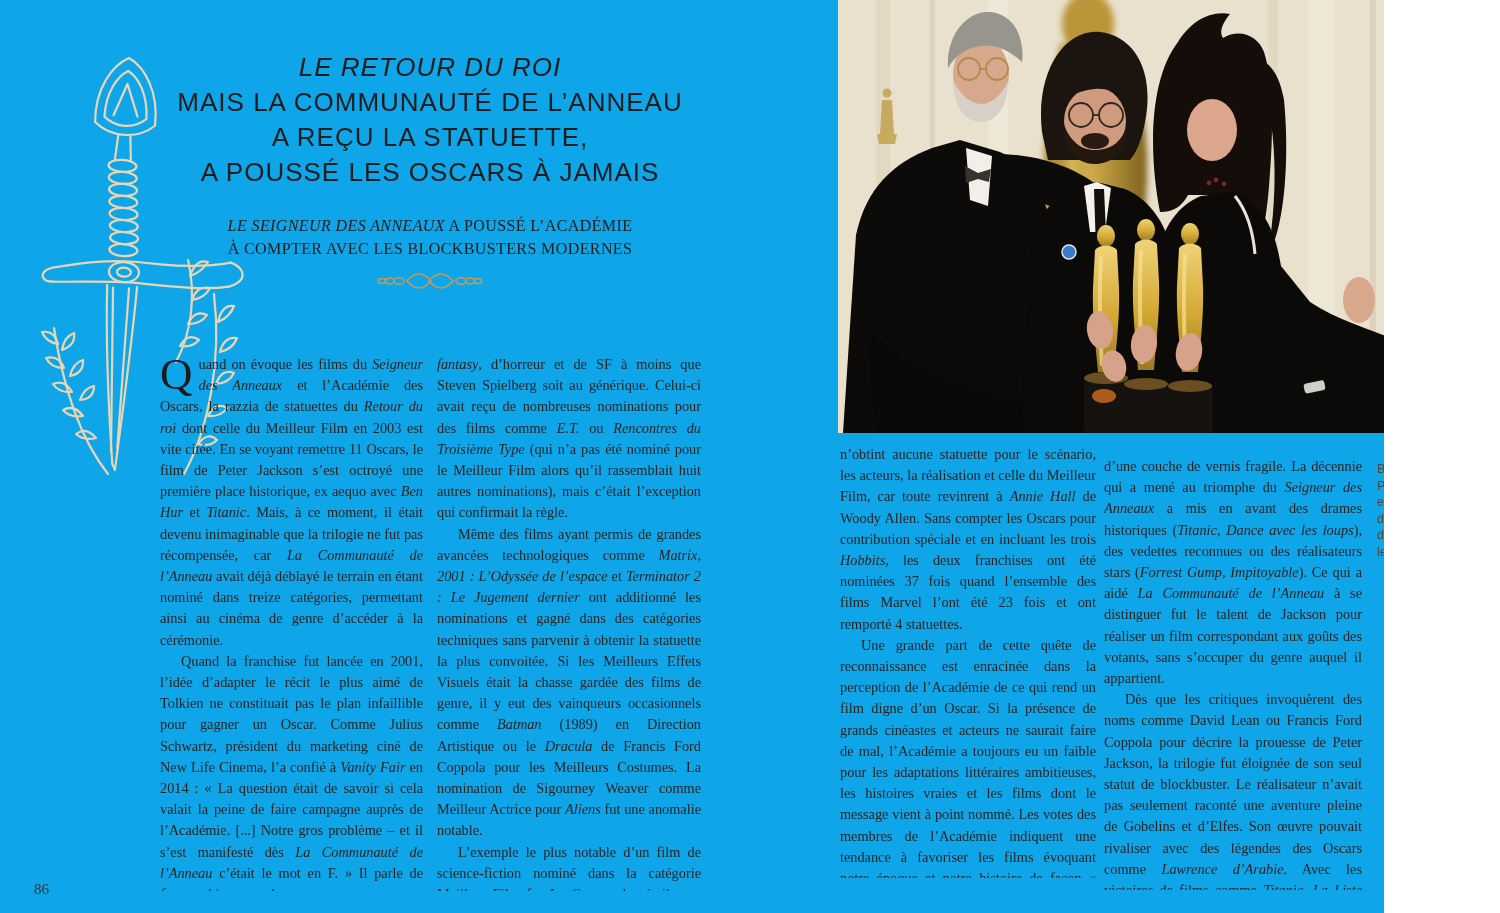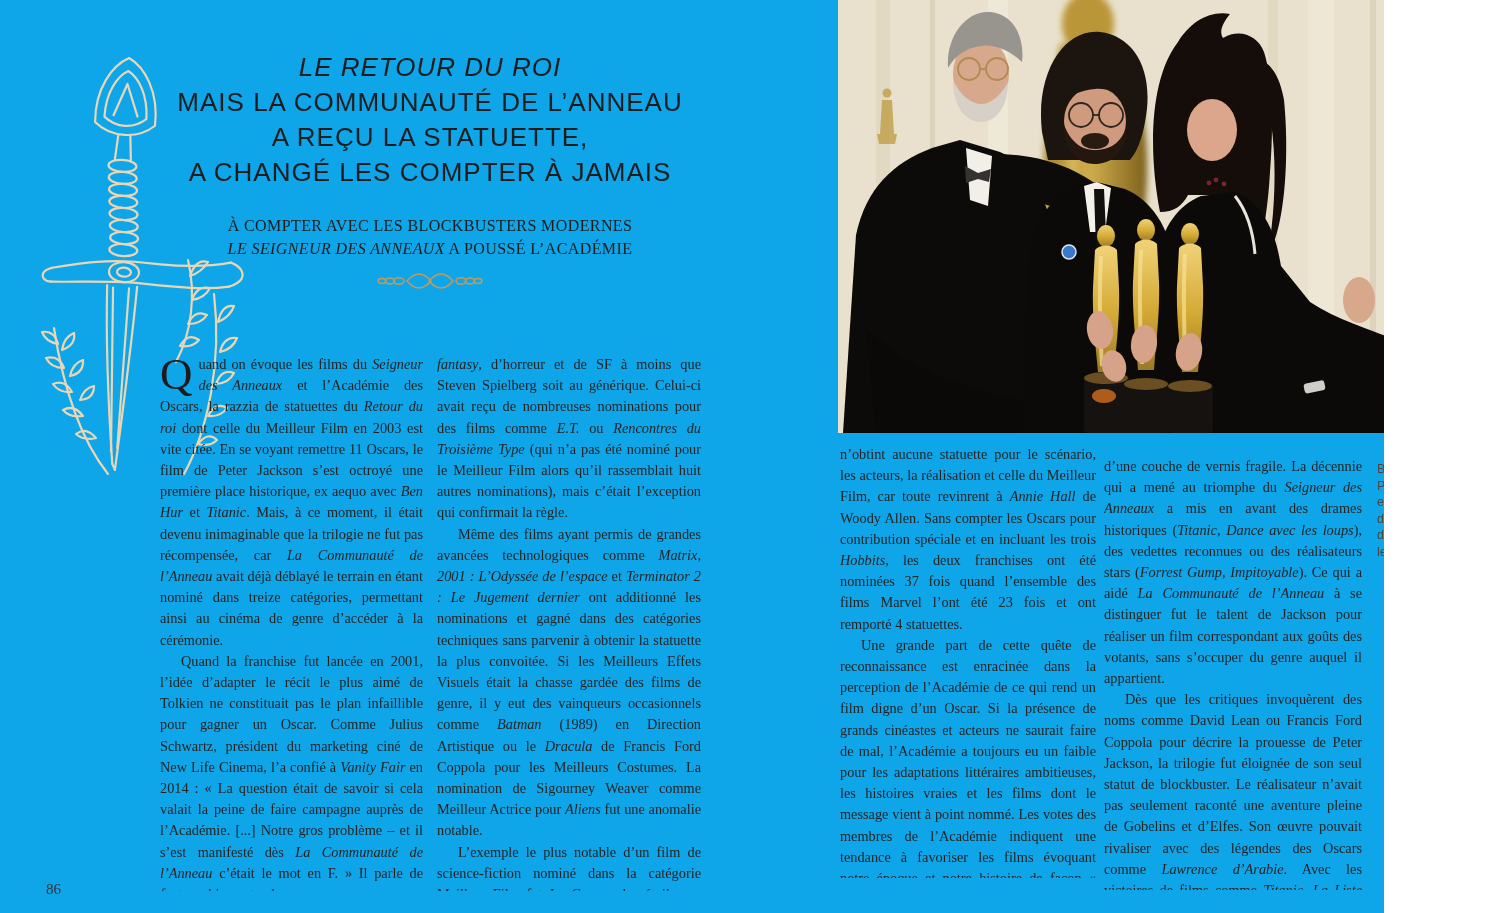--- a/index.html
+++ b/index.html
@@ -24,21 +24,21 @@
   #col3{left:840px;top:444px;width:256px;height:434px;}
   #col4{left:1104px;top:456px;width:258px;height:434px;}
   .dropcap{float:left;font-size:45px;line-height:37px;padding:2px 6px 0 0;color:#1c1c1c;}
   
   .photo{position:absolute;left:838px;top:0;width:662px;height:433px;}
   .caption{position:absolute;left:1377px;top:461px;width:112px;
            font-family:"Liberation Sans",sans-serif;
            font-size:12.5px;line-height:16.5px;color:#474747;}
   .caption span{display:block;}
   .pagenum{position:absolute;top:881px;font-size:15px;color:#333;}
-  #pn-left{left:46px;}
+  #pn-left{left:34px;}
   #pn-right{left:1448px;margin-left:24px;}
 </style>
 </head>
 <body>
 
 <div class="spread">
 
   <svg class="sword" width="220" height="455" viewBox="0 0 220 455" fill="none" stroke="#e9d6b5" stroke-width="2.2" stroke-linecap="round" stroke-linejoin="round">
     <g>
       <path d="M16,296 C24,348 40,404 70,442"></path>
@@ -90,26 +90,26 @@
       <path d="M76,256 L84,420"></path>
       <path d="M92,256 L90,416"></path>
       <path d="M86,432 L89,438"></path>
     </g>
   </svg>
 
   <div class="title">
     <div class="line1">LE RETOUR DU ROI</div>
     <div>MAIS LA COMMUNAUTÉ DE L’ANNEAU</div>
     <div>A REÇU LA STATUETTE,</div>
-    <div>A CHANGÉ LES COMPTER À JAMAIS</div>
+    <div>A POUSSÉ LES OSCARS À JAMAIS</div>
   </div>
 
   <div class="subtitle">
+    <div><i>LE SEIGNEUR DES ANNEAUX</i> A POUSSÉ L’ACADÉMIE</div>
     <div>À COMPTER AVEC LES BLOCKBUSTERS MODERNES</div>
-    <div><i>LE SEIGNEUR DES ANNEAUX</i> A POUSSÉ L’ACADÉMIE</div>
   </div>
 
   <svg class="ornament" width="110" height="30" viewBox="0 0 110 30" fill="none" stroke="#c49a58" stroke-width="1.6">
     <path d="M32,15 Q44,1 56,15 Q44,29 32,15 Z"></path>
     <path d="M54,15 Q66,1 78,15 Q66,29 54,15 Z"></path>
     <ellipse cx="24" cy="15" rx="5" ry="3.2"></ellipse>
     <ellipse cx="15" cy="15" rx="4.6" ry="3"></ellipse>
     <ellipse cx="7" cy="15" rx="3.8" ry="2.5"></ellipse>
     <ellipse cx="86" cy="15" rx="5" ry="3.2"></ellipse>
     <ellipse cx="95" cy="15" rx="4.6" ry="3"></ellipse>

